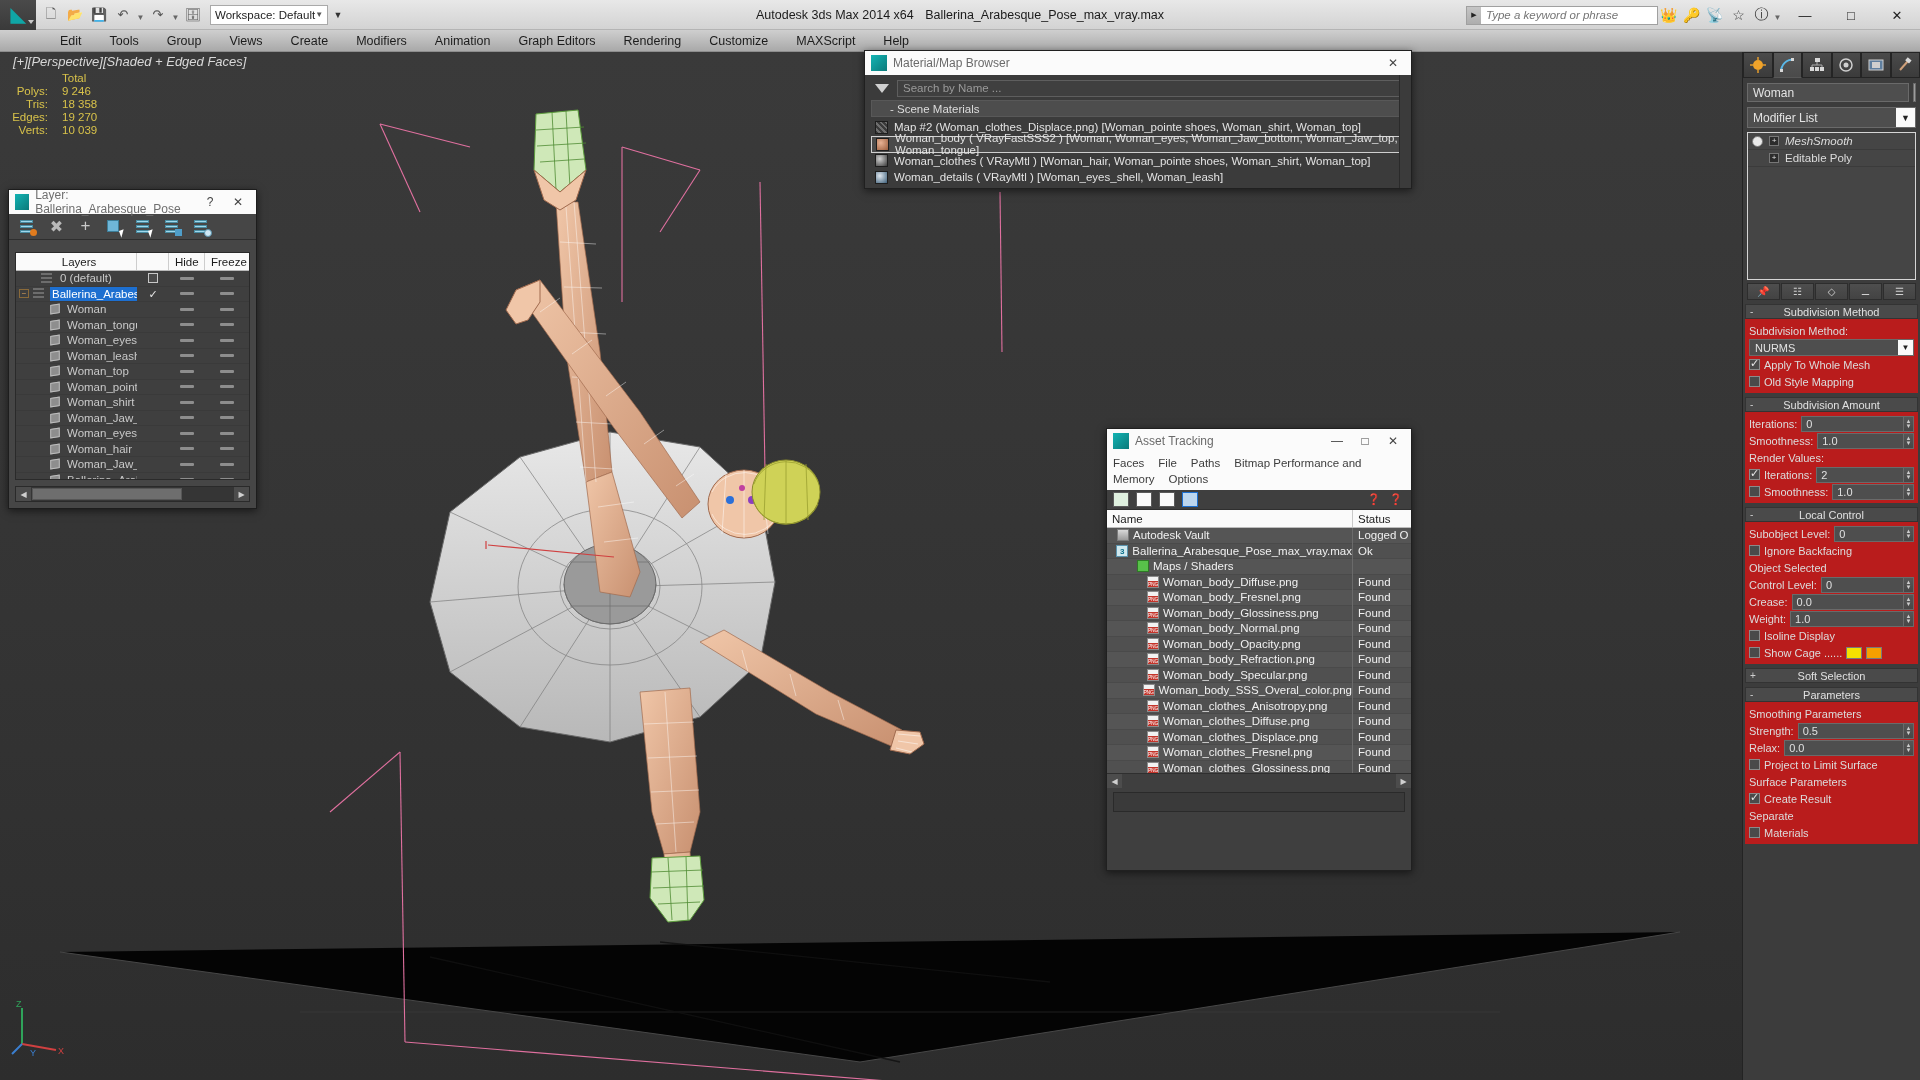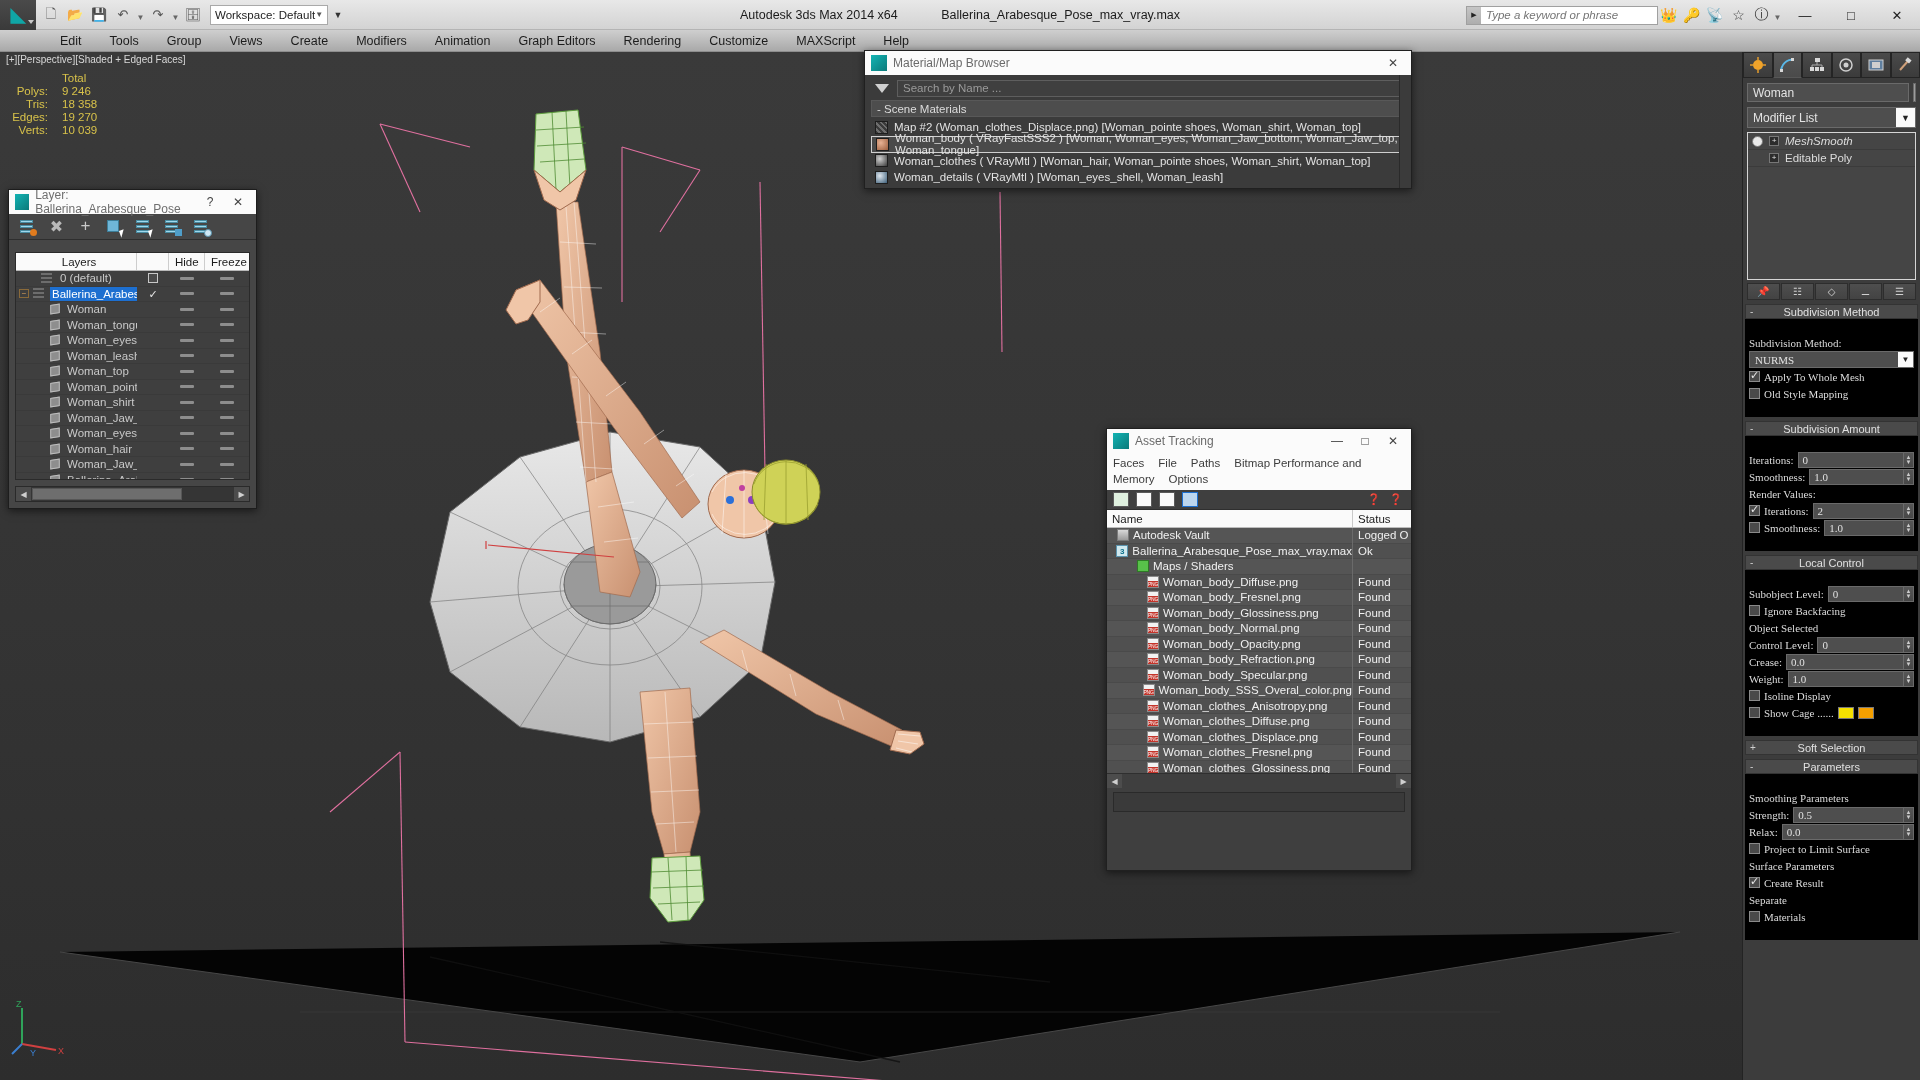--- a/index.html
+++ b/index.html
@@ -21,21 +21,21 @@
      font-size:13px; color:#555; }
   .qcaret { width:9px; height:22px; display:flex; align-items:flex-end; justify-content:center;
      font-size:8px; color:#666; padding-bottom:4px;}
   .ws { height:20px; min-width:105px; background:#ffffff; border:1px solid #a9a9a9;
     font-size:11.5px; color:#222; display:flex; align-items:center; padding:0 4px; margin-left:4px;}
   .ws-caret { margin-left:auto; font-size:8px; color:#555;}
   .ws-drop { width:16px;height:20px;display:flex;align-items:center;justify-content:center;
     font-size:9px;color:#333;}
   .apptitle { position:absolute; left:0; top:0; width:1920px; height:30px; line-height:30px;
     text-align:center; font-size:12.5px; color:#1b1b1b; pointer-events:none;}
-  .apptitle span { margin:0 20px; }
+  .apptitle span { margin:0 4px; }
   .tb-right { position:absolute; right:0; top:0; height:30px; display:flex; align-items:center; }
   .searchbox { width:192px; height:19px; background:#fff; border:1px solid #a0a0a0;
     display:flex; align-items:center; }
   .search-arrow { width:14px; height:17px; background:linear-gradient(#c6c6c6,#adadad);
     display:flex; align-items:center; justify-content:center; font-size:7px; color:#222;}
   .searchbox input { border:0; outline:0; flex:1; font-size:11.5px; font-style:italic;
     color:#888; font-family:"Liberation Sans",sans-serif; padding-left:5px; background:transparent;}
   .ticon { width:23px; height:30px; display:flex;align-items:center;justify-content:center;
     font-size:14px; color:#3c3c3c;}
   .wbtns { display:flex; }
@@ -47,21 +47,21 @@
     display:flex; align-items:center; padding-left:46px; }
   .menu { font-size:12.5px; color:#1c1c1c; padding:0 14px; height:22px; line-height:22px;}
 
   
   .viewport { position:absolute; left:0; top:52px; width:1742px; height:1028px;
     background:#333333; overflow:hidden; }
   .vp-inner { position:absolute; inset:0;
     background:
       linear-gradient(180deg,#3a3a3a 0%, #343434 55%, #2d2d2d 100%);
   }
-  .vp-label { position:absolute; left:6px; top:2px; font-size:10px; color:#d8d8d8; }
+  .vp-label { position:absolute; left:13px; top:2px; font-size:13px; color:#d8d8d8;font-style:italic; }
   .vp-stats { position:absolute; left:8px; top:20px; font-size:11.5px; color:#d8c24a;
     line-height:13px; }
   .vp-stats table { border-collapse:collapse; }
   .vp-stats td { padding:0 4px 0 0; font-size:11.5px; color:#d8c24a; }
   .vp-stats td.k { text-align:right; width:44px; }
   .vp-stats td.v { padding-left:10px;}
   .axis { position:absolute; left:8px; bottom:22px; width:60px; height:60px; }
 
   
   .win { position:absolute; background:#3b3b3b; border:1px solid #202020;
@@ -133,21 +133,21 @@
   .hs-thumb{ height:12px; background:#6e6e6e; border:1px solid #565656; margin:0 1px;}
 
   
   #matWin { left:864px; top:50px; width:548px; height:139px; background:#3b3b3b;}
   .mat-search { height:20px; margin:3px 6px 2px 6px; display:flex; align-items:center; gap:4px;}
   .mat-search .funnel { width:0;height:0;border-left:7px solid transparent;
      border-right:7px solid transparent;border-top:9px solid #d0d0d0; margin:0 4px;}
   .mat-search .fld { flex:1; height:17px; background:#3f3f3f; border:1px solid #5e5e5e;
      font-size:11.5px; color:#9a9a9a; line-height:15px; padding-left:5px;}
   .mat-group { height:17px; margin:0 6px; background:#4d4d4d; border:1px solid #585858;
-     font-size:11.5px; color:#dcdcdc; display:flex; align-items:center; padding-left:5px;}
+     font-size:11.5px; color:#dcdcdc; display:flex; align-items:center; padding-left:18px;}
   .mat-list { margin:2px 6px 0 6px; }
   .mrow { height:16.5px; display:flex; align-items:center; padding-left:4px;
      font-size:11.5px; color:#e2e2e2; }
   .mrow.sel { border:1px solid #cfcfcf; background:#4a4a4a; height:17px; }
   .swatch { width:13px;height:13px;margin-right:6px; flex:0 0 13px; border:1px solid #1d1d1d;}
   .sw-map{ background:repeating-linear-gradient(45deg,#3a3a3a 0 2px,#6e6e6e 2px 4px);}
   .sw-skin{ background:radial-gradient(circle at 35% 35%,#e8b294,#9c5d3d);}
   .sw-dark{ background:radial-gradient(circle at 35% 35%,#cfcfcf,#3a3a3a);}
   .sw-blue{ background:radial-gradient(circle at 35% 35%,#dfe7ee,#3b5d78);}
   .mat-right { position:absolute; right:0; top:24px; bottom:0; width:12px; background:#3b3b3b;
@@ -211,21 +211,21 @@
      margin-right:6px; flex:0 0 11px;}
   .pm { width:10px;height:10px; background:#2c2c2c; border:1px solid #777; color:#e0e0e0;
      font-size:8px; line-height:8px; text-align:center; margin-right:6px; flex:0 0 10px;}
   .stackbtns { display:flex; gap:1px; margin:3px 4px 0 4px; }
   .sb { flex:1; height:17px; background:linear-gradient(#4e4e4e,#434343); border:1px solid #2d2d2d;
      display:flex;align-items:center;justify-content:center; font-size:10px; color:#d0d0d0;}
   .roll { margin:4px 2px 0 2px; }
   .roll-hd { height:15px; background:#4a4a4a; border:1px solid #333; display:flex;
      align-items:center; justify-content:center; font-size:11px; color:#e0e0e0; position:relative;}
   .roll-hd .mn { position:absolute; left:4px; font-size:10px; color:#cfcfcf;}
-  .roll-bd { padding:15px 4px; background:#000000;font-family:Liberation Serif, serif; }
+  .roll-bd { padding:3px 4px; background:#b91c1c; }
   .frow { display:flex; align-items:center; height:17px; font-size:11px; color:#dcdcdc; gap:4px;}
   .frow .lbl { white-space:nowrap; }
   .spin { height:16px; background:#4e4e4e; border:1px solid #6a6a6a; color:#e0e0e0;
      font-size:11px; display:flex; align-items:center; padding-left:4px; min-width:44px;}
   .spin .arr { margin-left:auto; width:10px; height:14px; background:linear-gradient(#565656,#474747);
      border-left:1px solid #6a6a6a; display:flex;flex-direction:column;align-items:center;
      justify-content:center; font-size:6px; color:#ccc; line-height:5px;}
   .cbox { width:11px;height:11px; background:#4a4a4a; border:1px solid #8a8a8a; position:relative;
      flex:0 0 11px;}
   .cbox.on::after{ content:"✓"; position:absolute; left:0; top:-3px; font-size:11px; color:#e8e8e8;}

